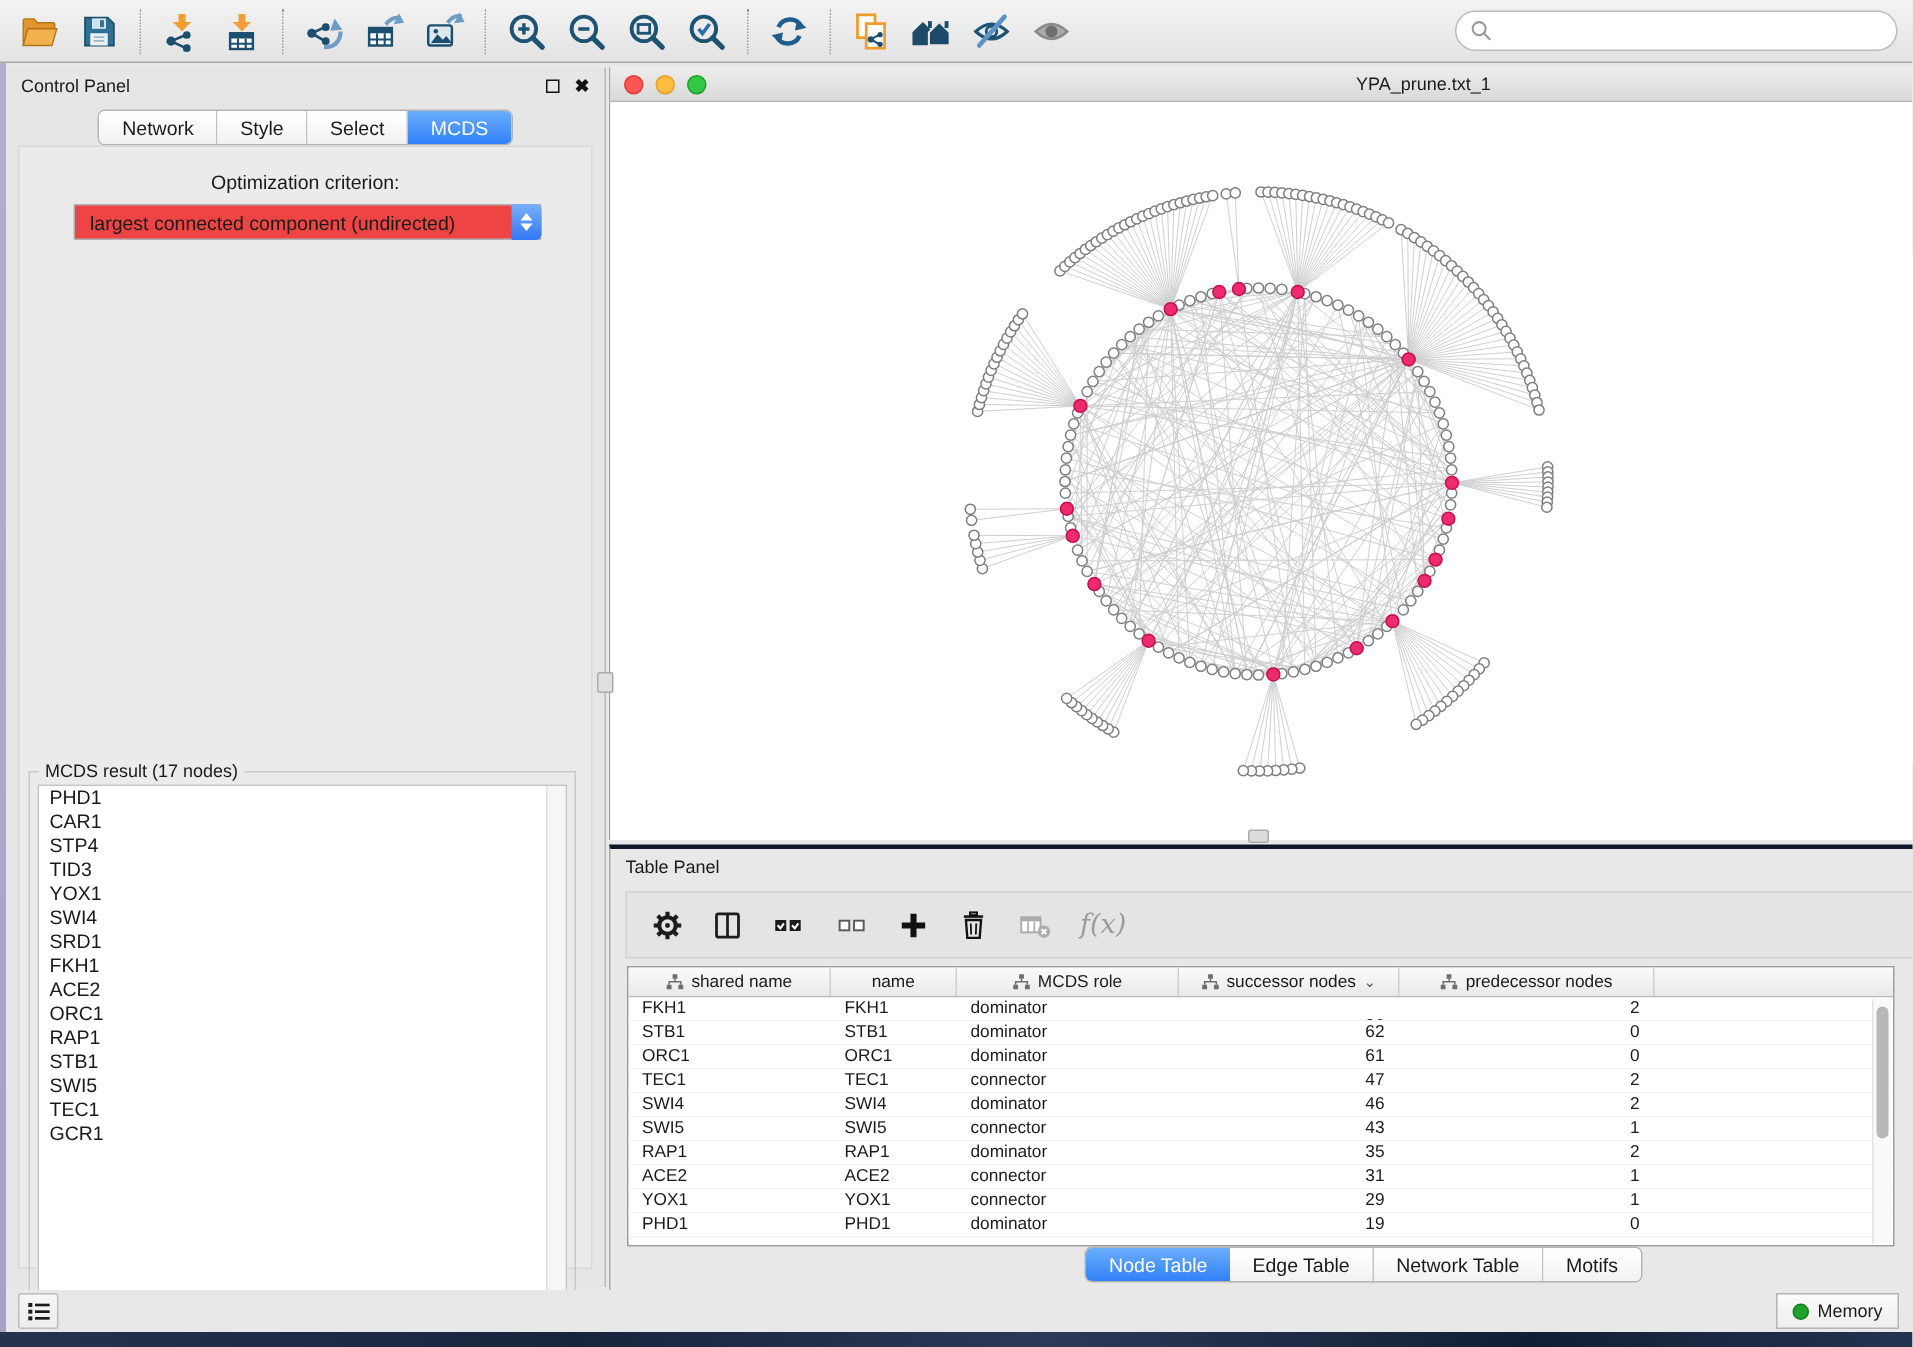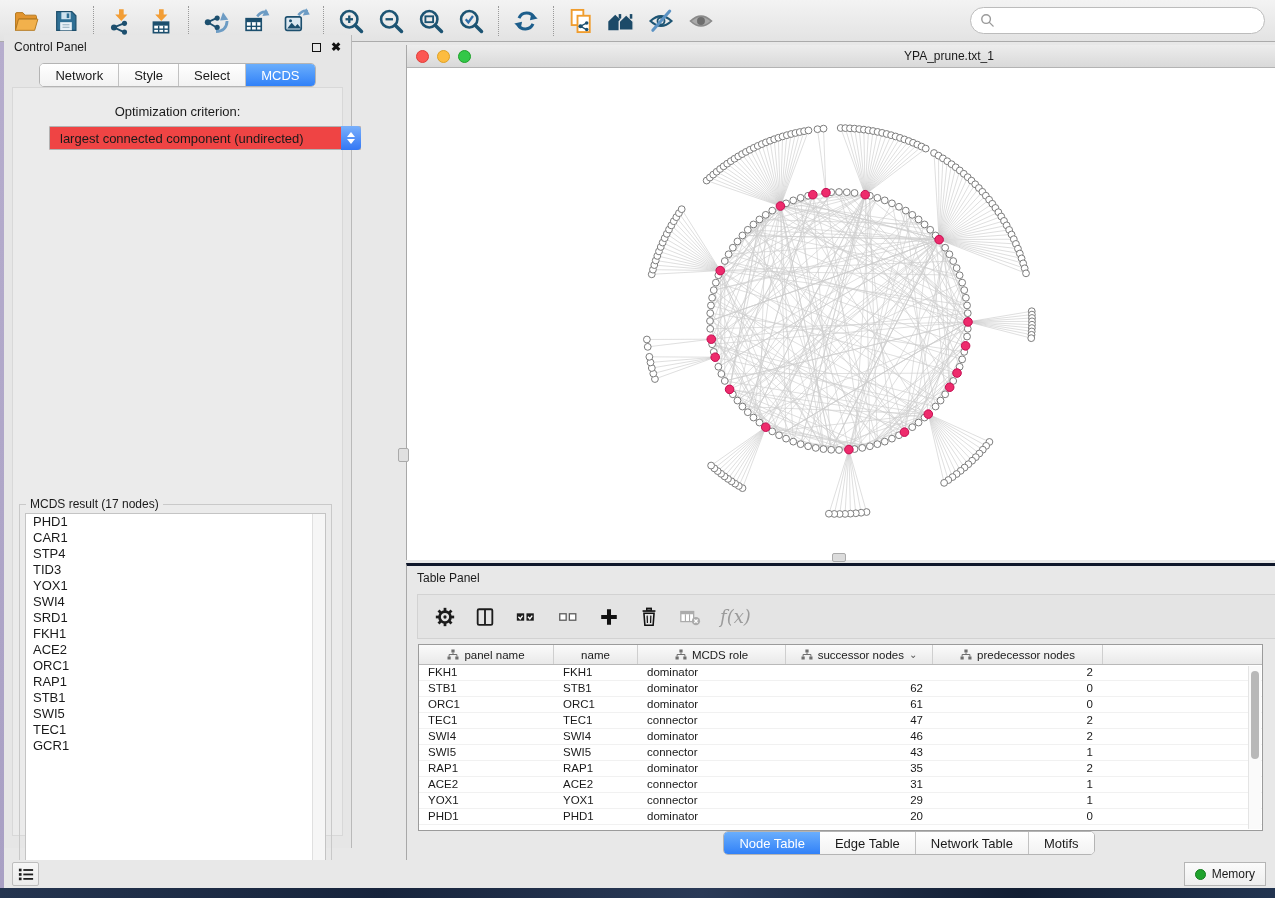--- a/index.html
+++ b/index.html
@@ -12,21 +12,21 @@
   .tbtn{width:40px;height:36px;display:flex;align-items:center;justify-content:center;border-radius:4px;cursor:default;flex:0 0 auto;}
   .tsep{width:1px;height:30px;margin:0 7px;border-left:1px dotted #9a9a9a;flex:0 0 auto;}
   .tb-search{margin-left:auto;width:295px;height:27px;border:1px solid #bcbcbc;border-radius:14px;background:#fff;display:flex;align-items:center;padding:0 9px;margin-right:4px;}
   .tb-search input{border:none;outline:none;flex:1;font-size:13px;font-family:"Liberation Sans",sans-serif;background:transparent;margin-left:6px;}
 
   
   .left-strip{position:absolute;left:0;top:42px;width:4px;height:846px;background:linear-gradient(#b6adcd,#a9a0c4);}
   .bottom-strip{position:absolute;left:0;right:0;top:888px;height:10px;background:linear-gradient(90deg,#24344f,#17243c 30%,#2a3a57 55%,#121e33 80%,#223450);}
 
   
-  .cpanel{position:absolute;left:4px;top:35px;width:348px;height:813px;background:#e6e6e6;border-right:1px solid #b9b9b9;}
+  .cpanel{position:absolute;left:4px;top:45px;width:400px;height:813px;background:#e6e6e6;border-right:1px solid #b9b9b9;}
   .panel-head{height:24px;display:flex;align-items:center;padding:0 10px;font-size:12px;}
   .panel-head .ttl{flex:1;}
   .mini-sq{width:9px;height:9px;border:1.5px solid #111;margin-right:10px;}
   .mini-x{font-size:12px;font-weight:bold;color:#111;}
   .cp-tabs{display:flex;justify-content:center;margin-top:4px;}
   .seg{display:flex;border:1px solid #b4b4b4;border-radius:5px;overflow:hidden;background:#fff;height:24px;}
   .seg .tab{padding:0 15px;display:flex;align-items:center;font-size:13px;border-right:1px solid #c2c2c2;background:linear-gradient(#ffffff,#f2f2f2);}
   .seg .tab:last-child{border-right:none;}
   .seg .tab.active{background:linear-gradient(#6aaefc,#3181f8);color:#fff;border-right:none;}
   .cp-body{position:absolute;left:8px;top:52px;right:8px;bottom:12px;background:#ebebeb;border:1px solid #d8d8d8;}
@@ -1093,21 +1093,21 @@
           <span>
             <svg width="12" height="12" viewBox="0 0 12 12">
               <g fill="#6e6e6e">
                 <rect x="4.4" y="0.5" width="3.2" height="3"></rect>
                 <rect x="0.5" y="7.5" width="3.2" height="3"></rect>
                 <rect x="8.3" y="7.5" width="3.2" height="3"></rect>
               </g>
               <path d="M6 3.5 V5.5 M2.1 7.5 V5.5 H9.9 V7.5" fill="none" stroke="#6e6e6e"></path>
             </svg>
           </span>
-          <span>panel name</span>
+          <span>shared name</span>
         </div>
         <div class="th" style="width: 84px;">
           <span>name</span>
         </div>
         <div class="th" style="width: 148px;">
           <span>
             <svg width="12" height="12" viewBox="0 0 12 12">
               <g fill="#6e6e6e">
                 <rect x="4.4" y="0.5" width="3.2" height="3"></rect>
                 <rect x="0.5" y="7.5" width="3.2" height="3"></rect>
@@ -1208,21 +1208,21 @@
           <div class="td" style="width: 135px; text-align: left; padding: 0px 0px 0px 9px;">YOX1</div>
           <div class="td" style="width: 84px; text-align: left; padding: 0px 0px 0px 9px;">YOX1</div>
           <div class="td" style="width: 148px; text-align: left; padding: 0px 0px 0px 9px;">connector</div>
           <div class="td" style="width: 147px; text-align: right; padding: 0px 10px 0px 0px;">29</div>
           <div class="td" style="width: 170px; text-align: right; padding: 0px 10px 0px 0px;">1</div>
         </div>
         <div class="trow">
           <div class="td" style="width: 135px; text-align: left; padding: 0px 0px 0px 9px;">PHD1</div>
           <div class="td" style="width: 84px; text-align: left; padding: 0px 0px 0px 9px;">PHD1</div>
           <div class="td" style="width: 148px; text-align: left; padding: 0px 0px 0px 9px;">dominator</div>
-          <div class="td" style="width: 147px; text-align: right; padding: 0px 10px 0px 0px;">20</div>
+          <div class="td" style="width: 147px; text-align: right; padding: 0px 10px 0px 0px;">19</div>
           <div class="td" style="width: 170px; text-align: right; padding: 0px 10px 0px 0px;">0</div>
         </div>
       </div>
     <div class="tscroll">
         <div class="thumb"></div>
       </div>
   </div>
 
   <div class="tp-tabs">
     <div class="seg">

